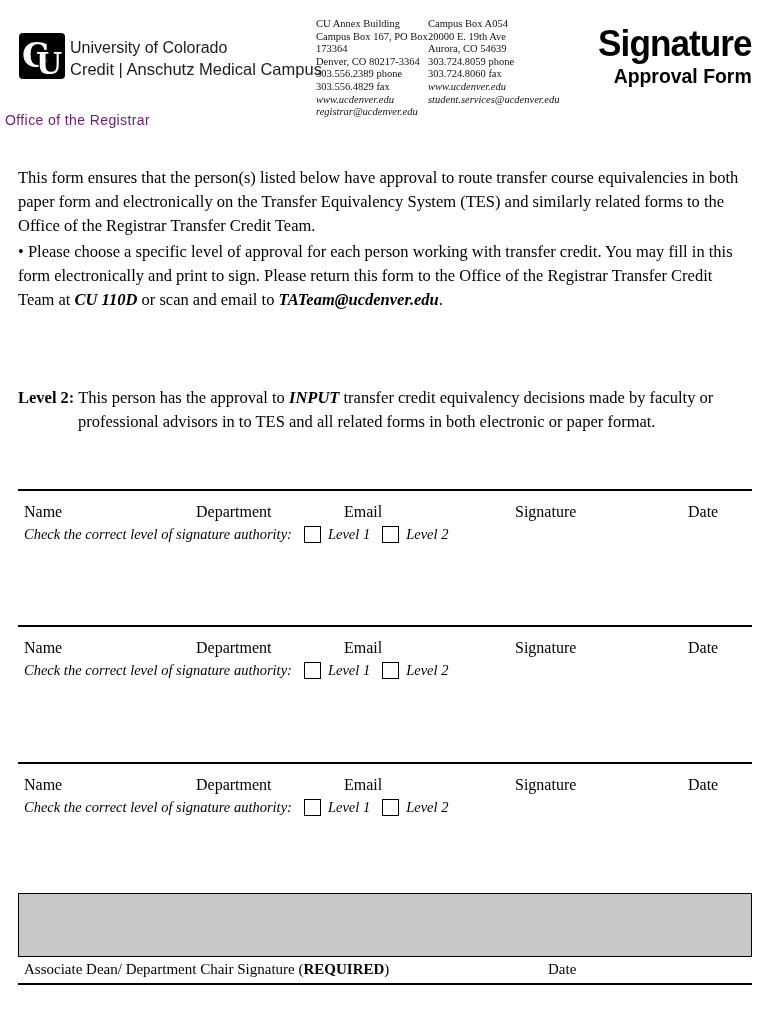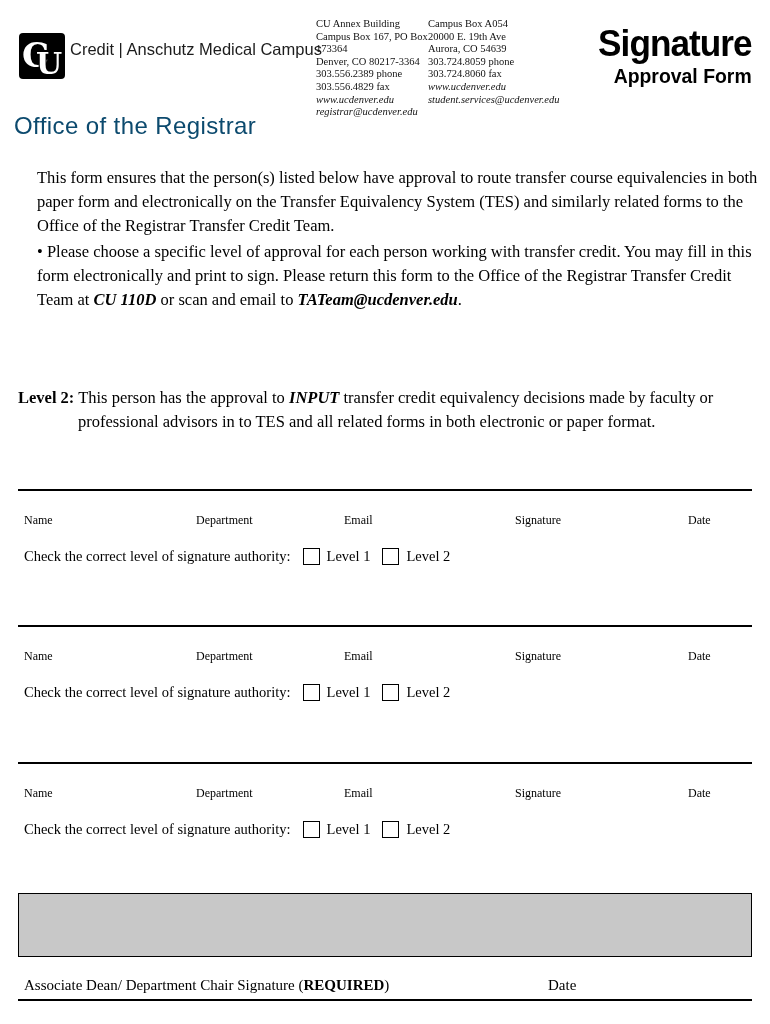--- a/index.html
+++ b/index.html
@@ -8,84 +8,85 @@
     position:relative; width:770px; height:1024px; margin:0 auto;
     background:#ffffff; color:#000;
     font-family:"Liberation Serif", serif; overflow:hidden;
   }
 
   
   .logo { position:absolute; left:18px; top:32px; width:48px; height:48px; }
   .brand { position:absolute; left:70px; top:38px; font-family:"Liberation Sans", sans-serif; color:#1c1c1c; }
   .brand-line1 { font-size:16px; line-height:20px; }
   .brand-line2 { font-size:16.5px; line-height:22px; }
-  .office { position:absolute; left:14px; top:112px; font-family:"Liberation Sans", sans-serif; font-size:24px; letter-spacing:0.4px; color:#0c4a6e; }
+  .office { position:absolute; left:5px; top:112px; font-family:"Liberation Sans", sans-serif; font-size:14px; letter-spacing:0.4px; color:#701a75; }
   .addr { position:absolute; top:18px; width:112px; font-size:10.5px; line-height:12.6px; color:#111; }
   .addr1 { left:316px; }
   .addr2 { left:428px; }
   .it { font-style:italic; }
   .title { position:absolute; right:18px; top:24px; text-align:right; font-family:"Liberation Sans", sans-serif; font-weight:bold; color:#000; }
   .title-main { font-size:37px; line-height:40px; letter-spacing:-1px; transform:scaleX(0.95); transform-origin:right center; }
   .title-sub  { font-size:20px; line-height:24px; transform:scaleX(0.97); transform-origin:right center; }
 
   
-  .para { position:absolute; left:18px; width:722px; font-size:16.5px; line-height:24px;margin-left:19px; }
+  .para { position:absolute; left:18px; width:722px; font-size:16.5px; line-height:24px; }
   .p1 { top:166px; }
   .p2 { top:240px; }
   .level { position:absolute; left:18px; width:728px; font-size:16.5px; line-height:24px; padding-left:60px; text-indent:-60px; }
   .lv1 { top:312px; }
   .lv2 { top:386px; }
   .bold { font-weight:bold; }
   .bi { font-weight:bold; font-style:italic; }
 
   
   .sig-block { position:absolute; left:18px; width:734px; }
   .sb1 { top:489px; }
   .sb2 { top:625px; }
   .sb3 { top:762px; }
   .sig-rule { height:2px; background:#000; }
-  .sig-headers { position:relative; height:20px; margin-top:22px; font-size:12px; }
+  .sig-headers { position:relative; height:20px; margin-top:12px; font-size:16px; }
   .sig-headers span { position:absolute; top:0; }
   .h-name { left:6px; }
   .h-dept { left:178px; }
   .h-email { left:326px; }
   .h-sig  { left:497px; }
   .h-date { left:670px; }
-  .check-row { display:flex; align-items:center; margin-top:12px; margin-left:6px; height:22px; font-size:14.5px; }
+  .check-row { display:flex; align-items:center; margin-left:6px; height:22px; font-size:14.5px;font-style:italic; }
   .checkbox { width:17px; height:17px; border:1.6px solid #000; background:#fff; display:inline-block; margin-left:12px; margin-right:7px; flex:0 0 auto; cursor:pointer; }
   .fill-row { position:relative; height:40px; }
   .fill-cell { position:absolute; top:6px; height:30px; background:transparent; }
   .fc-name { left:0;   width:170px; }
   .fc-dept { left:172px; width:140px; }
   .fc-email{ left:312px; width:180px; }
   .fc-sig  { left:490px; width:175px; }
   .fc-date { left:665px; width:69px; }
 
   
   .footer { position:absolute; left:18px; top:893px; width:734px; }
   .gray-box { height:64px; background:#c8c8c8; border:1px solid #000; }
-  .footer-row { position:relative; height:22px; margin-top:18px; font-size:15px; }
+  .footer-row { position:relative; height:22px; margin-top:2px; font-size:15px; }
   .f-label { position:absolute; left:6px; top:2px; }
   .f-date  { position:absolute; left:530px; top:2px; }
   .footer-rule { height:2px; background:#000; margin-top:2px; }
 </style>
 </head>
 <body>
 
 <div class="page">
 
   <div class="logo">
     <svg viewBox="0 0 48 48" width="48" height="48" aria-hidden="true">
       <rect x="1" y="1" width="46" height="46" rx="4" fill="#000"></rect>
       <text x="4" y="35" font-family="DejaVu Serif, serif" font-size="34" font-weight="bold" fill="#fff">C</text>
       <text x="18" y="42" font-family="DejaVu Serif, serif" font-size="30" font-weight="bold" fill="#fff" stroke="#000" stroke-width="2.5" paint-order="stroke">U</text>
     </svg>
   </div>
 
   <div class="brand">
+    <div class="brand-line1">University of Colorado</div>
     <div class="brand-line2">Credit | Anschutz Medical Campus</div>
   </div>
 
   <div class="office">Office of the Registrar</div>
 
   <div class="addr addr1">
     <div>CU Annex Building</div>
     <div>Campus Box 167, PO Box 173364</div>
     <div>Denver, CO 80217-3364</div>
     <div>303.556.2389 phone</div>

